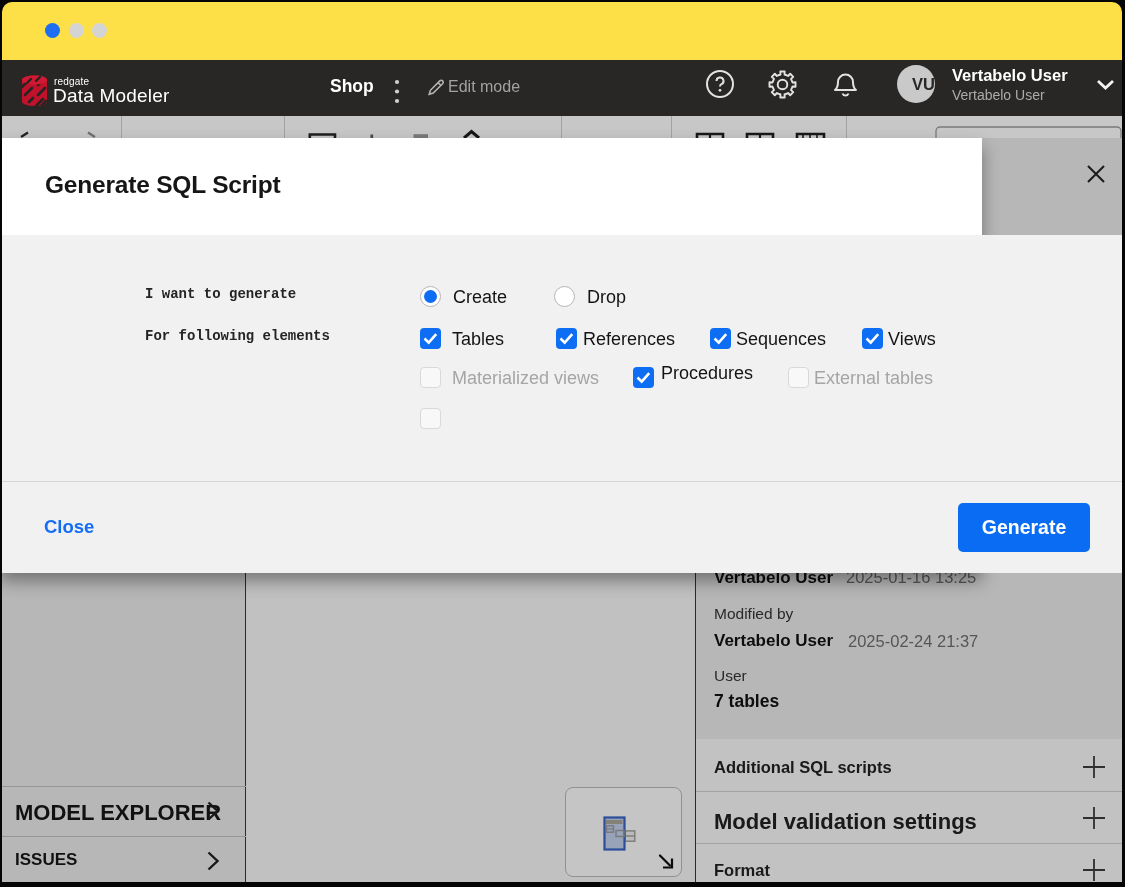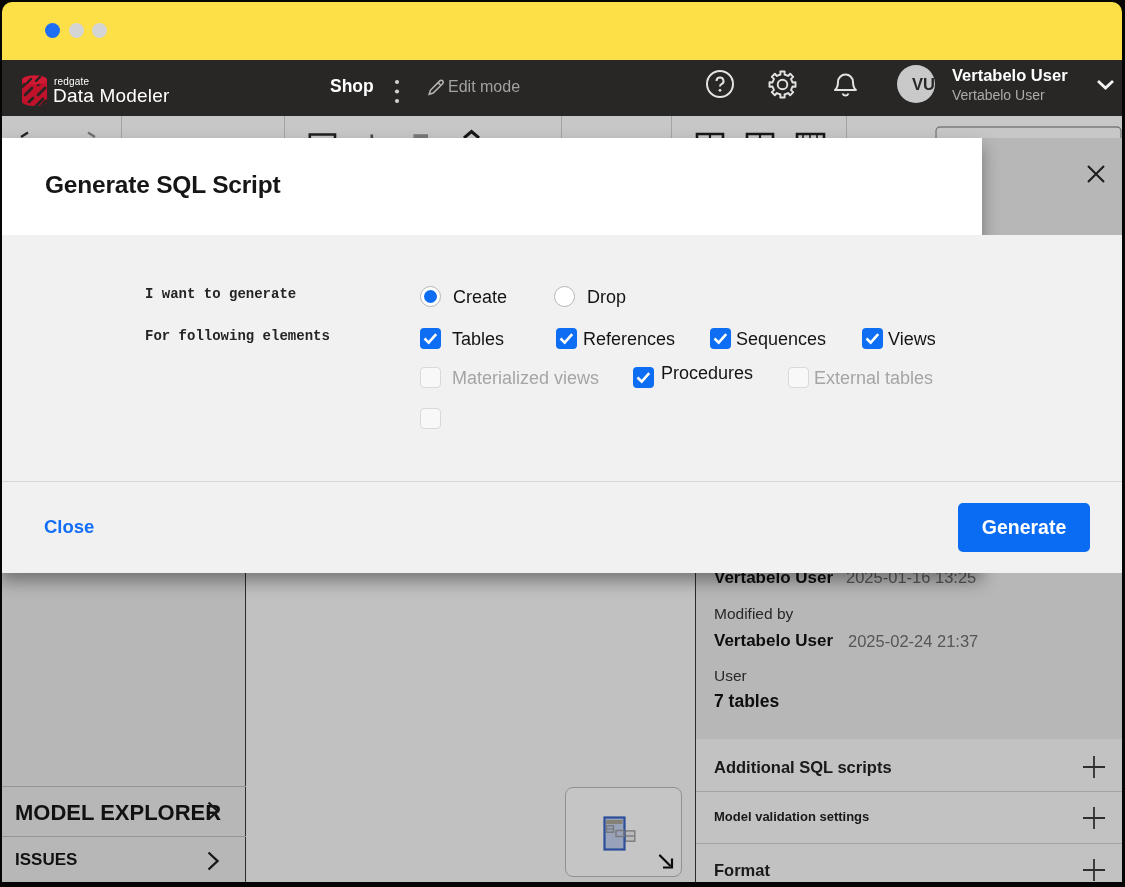--- a/index.html
+++ b/index.html
@@ -185,21 +185,21 @@
       <div class="abs" style="left:18px;top:430px;font-size:17px;font-weight:bold;color:#111;">Vertabelo User</div>
       <div class="abs" style="left:150px;top:430.5px;font-size:16.5px;color:#6e6e6e;">2025-01-16 13:25</div>
       <div class="abs" style="left:18px;top:467px;font-size:15.5px;color:#333;">Modified by</div>
       <div class="abs" style="left:18px;top:493.5px;font-size:17px;font-weight:bold;color:#111;">Vertabelo User</div>
       <div class="abs" style="left:152px;top:494px;font-size:16.5px;color:#6e6e6e;">2025-02-24 21:37</div>
       <div class="abs" style="left:18px;top:529px;font-size:15.5px;color:#333;">User</div>
       <div class="abs" style="left:18px;top:553.5px;font-size:17.5px;font-weight:bold;color:#111;">7 tables</div>
       <div class="abs" style="left:0;top:653px;width:430px;height:1px;background:#cfcfcf;"></div>
       <div class="abs" style="left:0;top:705px;width:430px;height:1px;background:#cfcfcf;"></div>
       <div class="abs" style="left:18px;top:620px;font-size:16.5px;font-weight:bold;color:#222;">Additional SQL scripts</div>
-      <div class="abs" style="left:18px;top:671px;font-size:13px;font-weight:bold;color:#222;">Model validation settings</div>
+      <div class="abs" style="left:18px;top:671px;font-size:22px;font-weight:bold;color:#222;">Model validation settings</div>
       <div class="abs" style="left:18px;top:723px;font-size:16.5px;font-weight:bold;color:#222;">Format</div>
       <svg class="abs" style="left:386px;top:617px;" width="24" height="24" viewBox="0 0 24 24">
             <path d="M12,1 V23 M1,12 H23" stroke="#3c3c3c" stroke-width="1.8" fill="none"></path>
           </svg>
       <svg class="abs" style="left:386px;top:668px;" width="24" height="24" viewBox="0 0 24 24">
             <path d="M12,1 V23 M1,12 H23" stroke="#3c3c3c" stroke-width="1.8" fill="none"></path>
           </svg>
       <svg class="abs" style="left:386px;top:720px;" width="24" height="24" viewBox="0 0 24 24">
             <path d="M12,1 V23 M1,12 H23" stroke="#3c3c3c" stroke-width="1.8" fill="none"></path>
           </svg>

